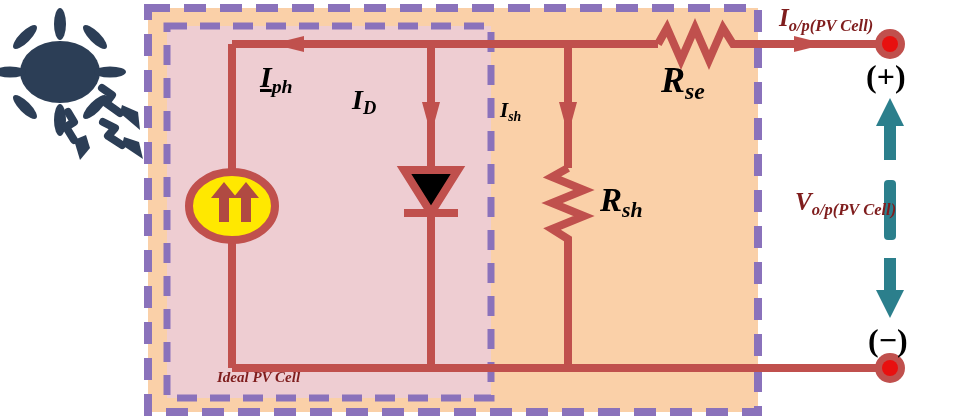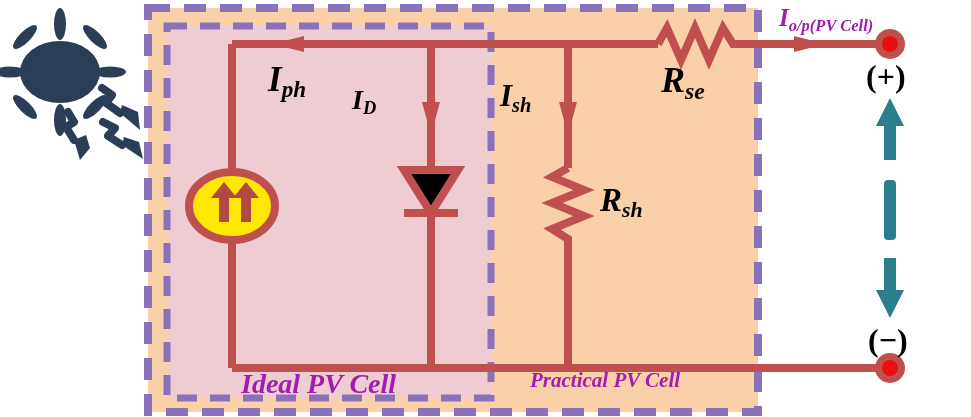--- a/index.html
+++ b/index.html
@@ -32,21 +32,21 @@
     line-height: 1;
     user-select: none;
   }
   .lbl .sub {
     font-size: 0.66em;
     vertical-align: baseline;
     position: relative;
     top: 0.28em;
   }
   .lbl-black { color: #000000; }
-  .lbl-navy  { color: #a21caf; }
+  .lbl-navy  { color: #7f1d1d; }
   .term-sign {
     position: absolute;
     font-family: "Liberation Serif", serif;
     font-weight: bold;
     font-style: normal;
     color: #000000;
     white-space: nowrap;
     line-height: 1;
   }
 </style>
@@ -139,47 +139,49 @@
     </g>
 
     <g fill="#2b7f8c">
       <path d="M890,98 L904,126 L896,126 L896,160 L884,160 L884,126 L876,126 Z"></path>
       <rect x="884" y="180" width="12" height="60" rx="4"></rect>
       <path d="M890,318 L904,290 L896,290 L896,258 L884,258 L884,290 L876,290 Z"></path>
     </g>
 
   </svg>
 
-  <div class="lbl lbl-black" style="left:268px; top:62px; font-size:35px;">
+  <div class="lbl lbl-black" style="left:260px; top:62px; font-size:30px;text-decoration:underline;">
     <span>I</span><span class="sub">ph</span>
   </div>
 
   <div class="lbl lbl-black" style="left:352px; top:86px; font-size:28px;">
     <span>I</span><span class="sub">D</span>
   </div>
 
 
-  <div class="lbl lbl-black" style="left:500px; top:80px; font-size:31px;">
+  <div class="lbl lbl-black" style="left:500px; top:100px; font-size:21px;">
     <span>I</span><span class="sub">sh</span>
   </div>
 
   <div class="lbl lbl-black" style="left:661px; top:62px; font-size:36px;">
     <span>R</span><span class="sub">se</span>
   </div>
 
   <div class="lbl lbl-black" style="left:600px; top:184px; font-size:33px;">
     <span>R</span><span class="sub">sh</span>
   </div>
 
-  <div class="lbl lbl-navy" style="left:217px; top:370px; font-size:28px;margin-left:24px;">Ideal PV Cell</div>
+  <div class="lbl lbl-navy" style="left:217px; top:370px; font-size:15px;">Ideal PV Cell</div>
 
-  <div class="lbl lbl-navy" style="left:530px; top:370px; font-size:21px;">Practical PV Cell</div>
 
   <div class="lbl lbl-navy" style="left:779px; top:5px; font-size:25px;">
     <span>I</span><span class="sub">o/p(PV Cell)</span>
   </div>
 
+  <div class="lbl lbl-navy" style="left:795px; top:189px; font-size:25px;">
+    <span>V</span><span class="sub">o/p(PV Cell)</span>
+  </div>
 
   <div class="term-sign" style="left:866px; top:60px; font-size:32px;">(+)</div>
 
   <div class="term-sign" style="left:868px; top:324px; font-size:32px;">(−)</div>
 
 </div>
 
 </body></html>

